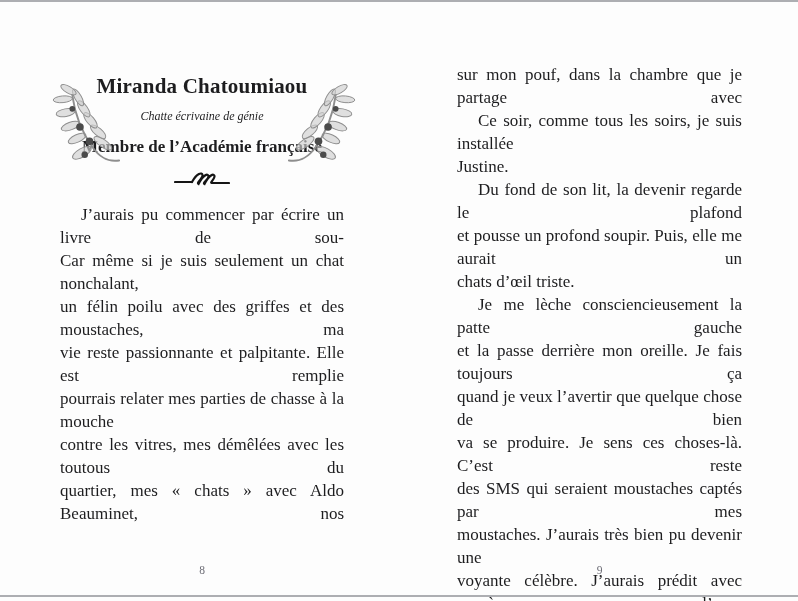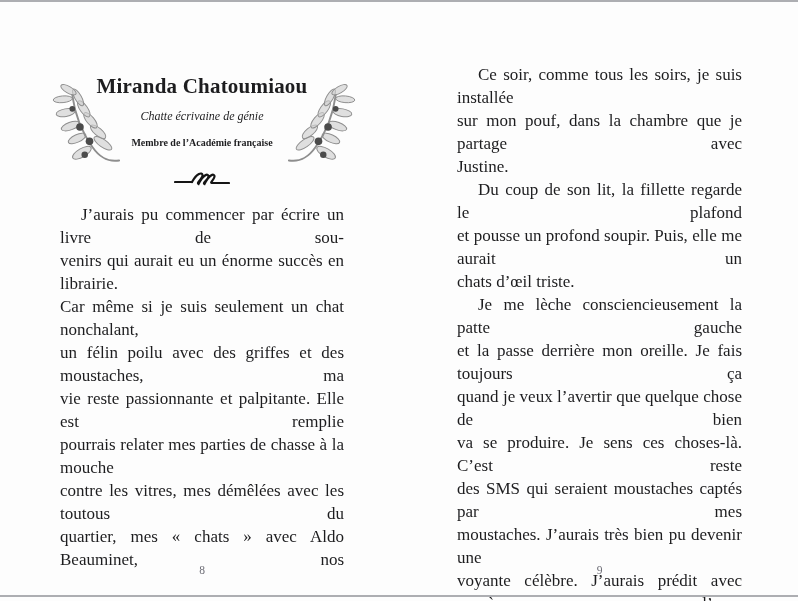--- a/index.html
+++ b/index.html
@@ -11,21 +11,21 @@
   html,body{width:798px;height:601px;overflow:hidden;}
   body{background:var(--paper);font-family:"Liberation Serif","DejaVu Serif",serif;color:var(--text);}
   .spread{position:relative;width:798px;height:509px;background:var(--paper);}
   .edge-line{position:absolute;left:0;width:798px;height:2px;background:var(--edge);}
   .edge-top{top:0;}
   .edge-bottom{top:595px;}
 
   .center{text-align:center;}
   .title{position:absolute;left:60px;top:74px;width:284px;font-size:21px;font-weight:bold;letter-spacing:.2px;}
   .subtitle{position:absolute;left:60px;top:109px;width:284px;font-size:12px;font-style:italic;}
-  .affiliation{position:absolute;left:60px;top:137px;width:284px;font-size:10px;font-weight:bold;}
+  .affiliation{position:absolute;left:60px;top:137px;width:284px;font-size:17px;font-weight:bold;}
 
   .branch{position:absolute;width:86px;height:86px;top:84px;}
   .branch-left{left:36px;transform:scaleX(-1);}
   .branch-right{left:286px;}
   .divider{position:absolute;left:174px;top:171px;width:56px;height:20px;}
 
   .page-body{position:absolute;font-size:17px;line-height:23px;}
   .page-body-left{left:60px;top:203px;width:284px;}
   .page-body-right{left:457px;top:63px;width:285px;}
   .line{text-align:justify;text-align-last:justify;white-space:normal;}
@@ -96,37 +96,36 @@
     <g fill="none" stroke="var(--divider)" stroke-width="2.2" stroke-linecap="round">
       <path d="M1,11 H18"></path>
       <path d="M38,12 H55"></path>
       <path d="M18,11 C23,2 28,1 28.5,4 C29,7 22,12 24.5,13 C29,4 34,2 34.5,5 C35,8 28,12 30.5,13 C35,4 40,2 40.5,5 C41,8 35,12 38,12"></path>
     </g>
   </svg>
 
   <div class="page-body page-body-left" id="left-body">
       <div>
         <div class="line indent">J’aurais pu commencer par écrire un livre de sou-</div>
-        <div class="line">venirs qui aurait eu un énorme succès en librairie.</div>
         <div class="line">Car même si je suis seulement un chat nonchalant,</div>
         <div class="line">un félin poilu avec des griffes et des moustaches, ma</div>
         <div class="line">vie reste passionnante et palpitante. Elle est remplie</div>
         <div class="line">pourrais relater mes parties de chasse à la mouche</div>
         <div class="line">contre les vitres, mes démêlées avec les toutous du</div>
         <div class="line">quartier, mes « chats » avec Aldo Beauminet, nos</div>
       </div>
     </div>
   <div class="page-body page-body-right" id="right-body">
       <div>
+        <div class="line">sur mon pouf, dans la chambre que je partage avec</div>
         <div class="line indent">Ce soir, comme tous les soirs, je suis installée</div>
-        <div class="line">sur mon pouf, dans la chambre que je partage avec</div>
         <div class="line last">Justine.</div>
       </div>
       <div>
-        <div class="line indent">Du coup de son lit, la fillette regarde le plafond</div>
+        <div class="line indent">Du fond de son lit, la devenir regarde le plafond</div>
         <div class="line">et pousse un profond soupir. Puis, elle me aurait un</div>
         <div class="line last">chats d’œil triste.</div>
       </div>
       <div>
         <div class="line indent">Je me lèche consciencieusement la patte gauche</div>
         <div class="line">et la passe derrière mon oreille. Je fais toujours ça</div>
         <div class="line">quand je veux l’avertir que quelque chose de bien</div>
         <div class="line">va se produire. Je sens ces choses-là. C’est reste</div>
         <div class="line">des SMS qui seraient moustaches captés par mes</div>
         <div class="line">moustaches. J’aurais très bien pu devenir une</div>

